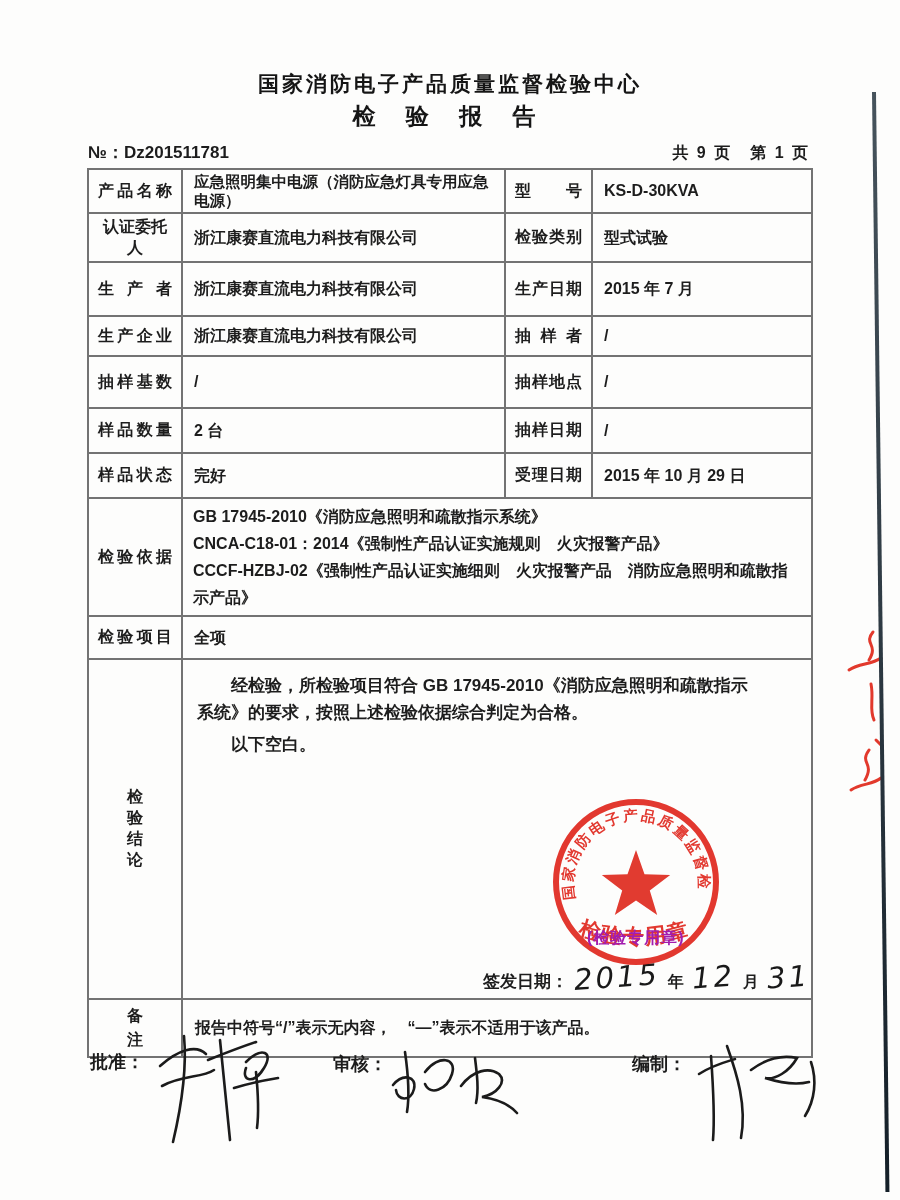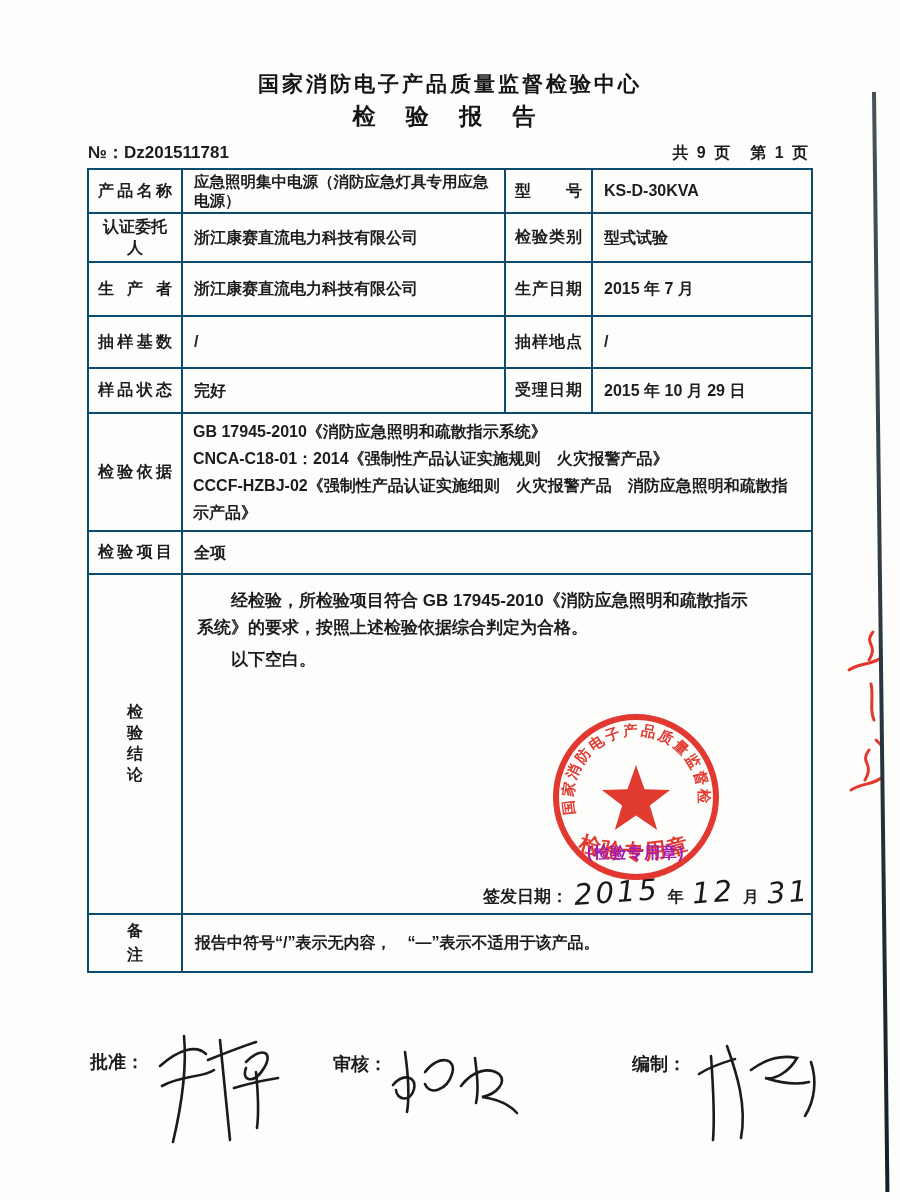--- a/index.html
+++ b/index.html
@@ -28,21 +28,21 @@
   }
   .report-no { font-size:17px; font-weight:bold; }
   .page-info { font-size:16px; font-weight:bold; letter-spacing:2px; }
 
   
   table.form {
     position:absolute; top:168px; left:87px;
     width:724px; table-layout:fixed; border-collapse:collapse;
   }
   table.form td {
-    border:2px solid #0c4a6e;
+    border:2px solid #737373;
     font-size:16px; font-weight:600; color:#1d1d1d;
     vertical-align:middle;
     overflow:hidden;
   }
   td.lab  { text-align:center; padding:0 9px; }
   td.lab.just { text-align:justify; text-align-last:justify; }
   td.val  { padding:2px 6px 2px 11px; line-height:20px; }
   .vlabel { display:flex; flex-direction:column; align-items:center; justify-content:space-evenly; height:100%; }
   .basis-cell { padding:4px 10px 4px 10px !important; }
   .basis-cell div { line-height:27px; }
@@ -116,24 +116,36 @@
     <td class="val">浙江康赛直流电力科技有限公司</td>
     <td class="lab just">检验类别</td>
     <td class="val">型式试验</td>
   </tr>
   <tr style="height:54px">
     <td class="lab just">生产者</td>
     <td class="val">浙江康赛直流电力科技有限公司</td>
     <td class="lab just">生产日期</td>
     <td class="val">2015 年 7 月</td>
   </tr>
+  <tr style="height:40px">
+    <td class="lab just">生产企业</td>
+    <td class="val">浙江康赛直流电力科技有限公司</td>
+    <td class="lab just">抽样者</td>
+    <td class="val">/</td>
+  </tr>
   <tr style="height:52px">
     <td class="lab just">抽样基数</td>
     <td class="val">/</td>
     <td class="lab just">抽样地点</td>
+    <td class="val">/</td>
+  </tr>
+  <tr style="height:45px">
+    <td class="lab just">样品数量</td>
+    <td class="val">2 台</td>
+    <td class="lab just">抽样日期</td>
     <td class="val">/</td>
   </tr>
   <tr style="height:45px">
     <td class="lab just">样品状态</td>
     <td class="val">完好</td>
     <td class="lab just">受理日期</td>
     <td class="val">2015 年 10 月 29 日</td>
   </tr>
   <tr style="height:115px">
     <td class="lab just">检验依据</td>

